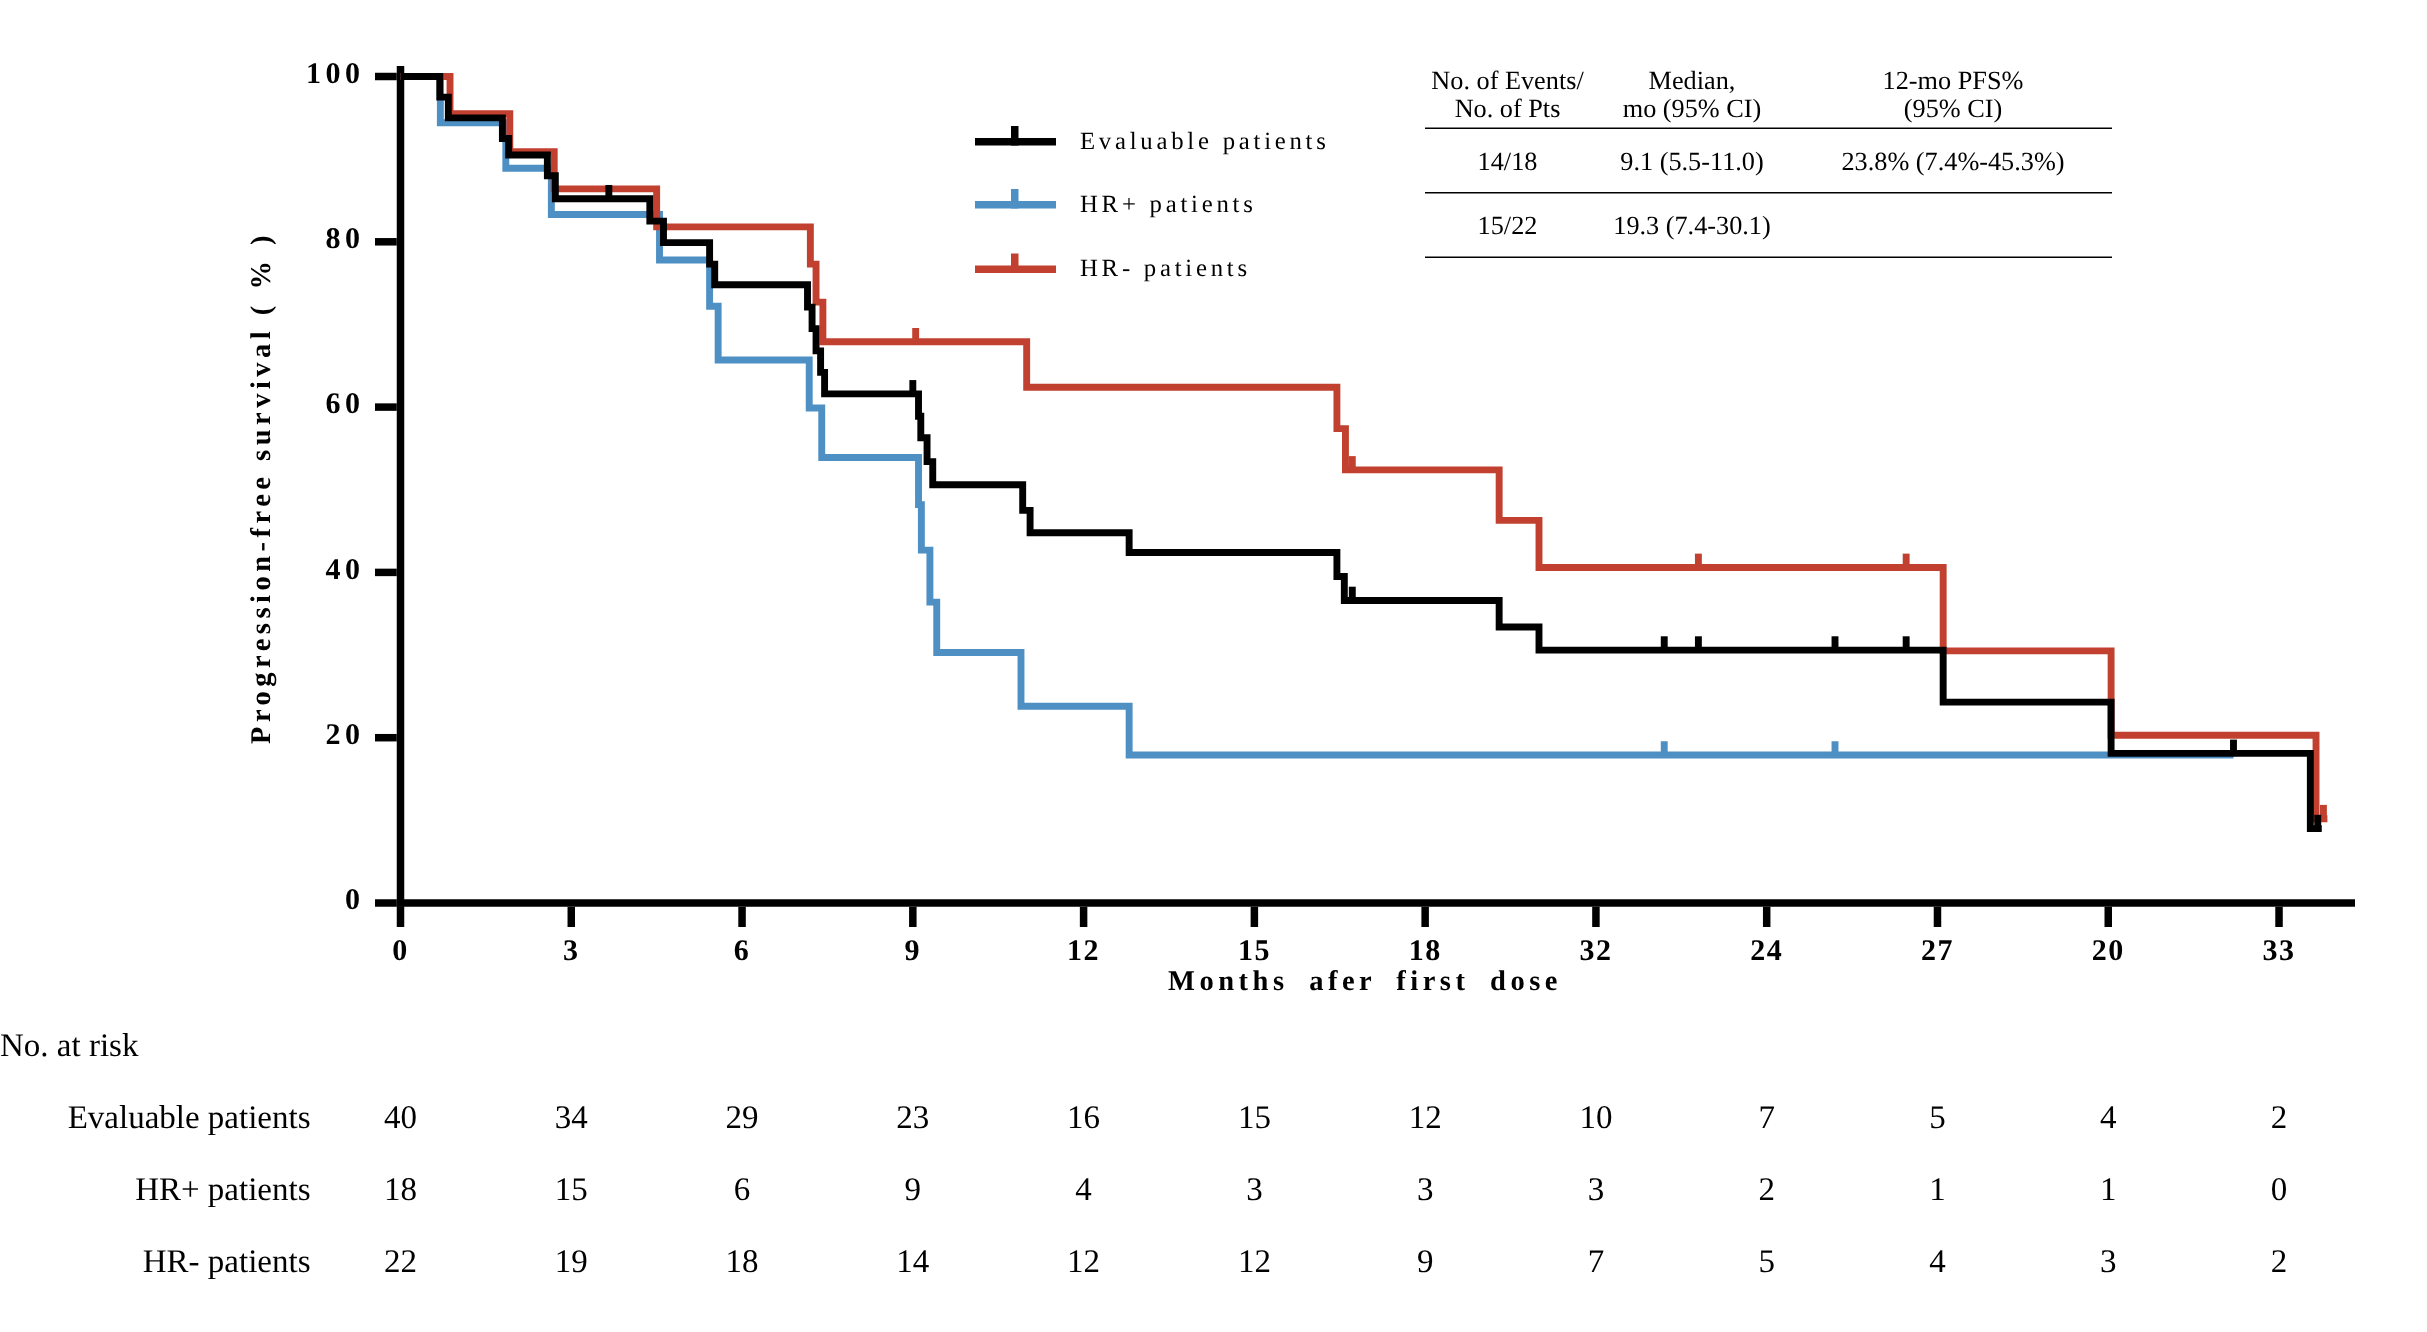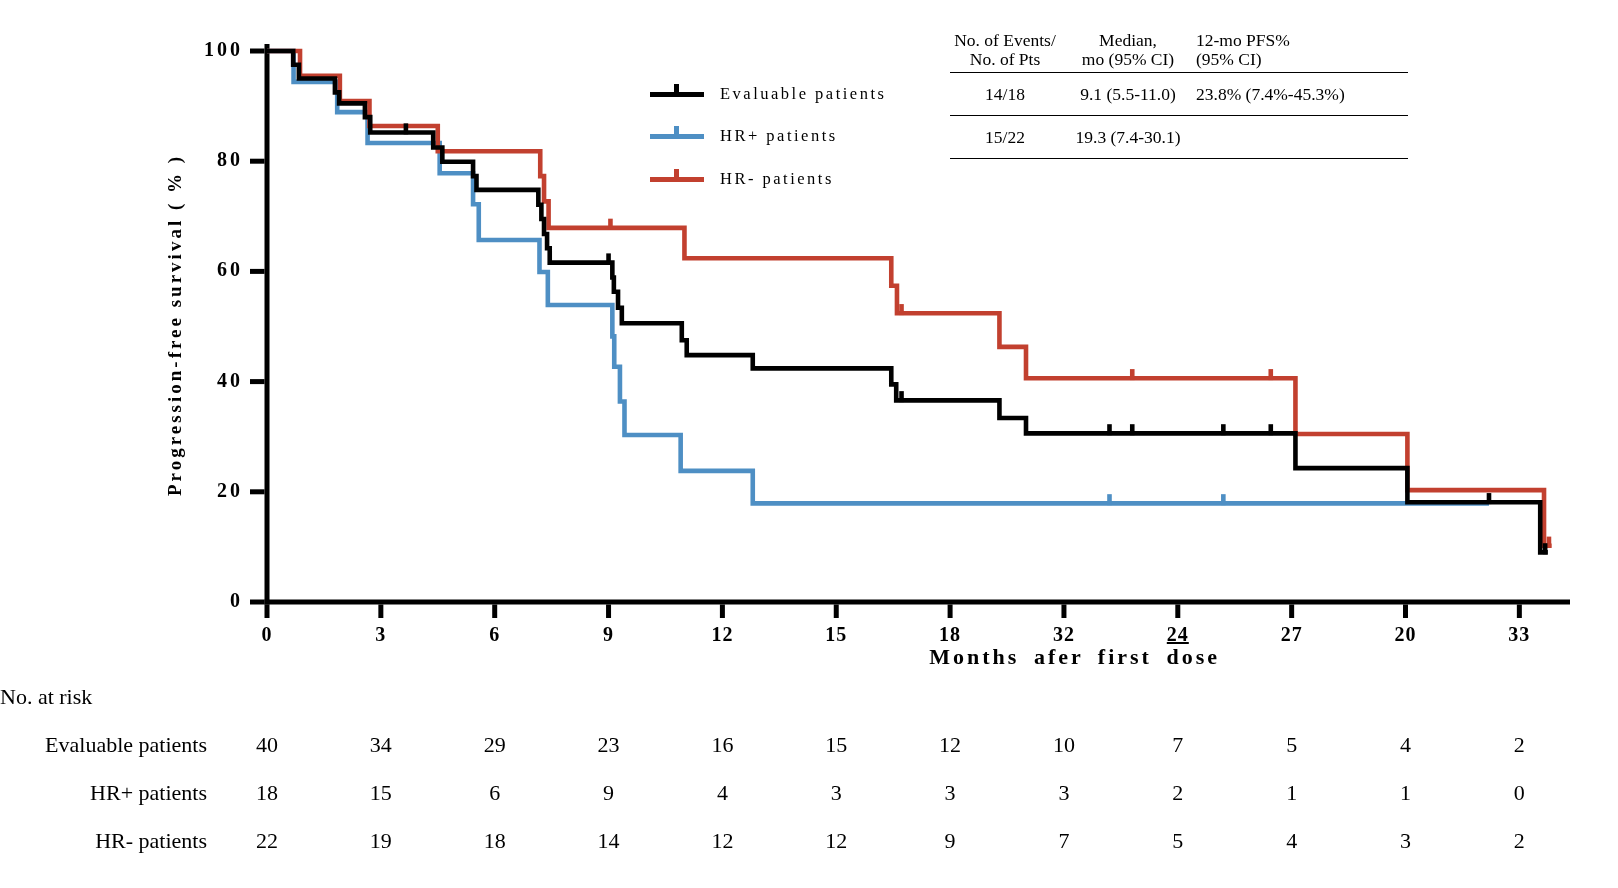--- a/index.html
+++ b/index.html
@@ -7,37 +7,37 @@
     position:relative;width:1618px;height:888px;background:#ffffff;
     font-family:"Liberation Serif","DejaVu Serif",serif;color:#000;overflow:hidden;
   }
   .stage svg{position:absolute;left:0;top:0;}
   .axis-title-y{
     position:absolute;left:164px;top:45px;height:560px;width:40px;
     writing-mode:vertical-rl;transform:rotate(180deg);
     text-align:center;font-size:19px;font-weight:bold;letter-spacing:3px;
   }
   .axis-title-x{
-    position:absolute;left:600px;top:644px;width:620px;text-align:right;
-    font-size:22px;font-weight:bold;letter-spacing:3px;word-spacing:6px;
+    position:absolute;left:600px;top:644px;width:620px;text-align:center;
+    font-size:19px;font-weight:bold;letter-spacing:3px;word-spacing:6px;
   }
   .ytick-label{position:absolute;width:90px;text-align:right;font-size:20px;font-weight:bold;letter-spacing:3px;}
   .xtick-label{position:absolute;width:80px;text-align:center;font-size:20px;font-weight:bold;letter-spacing:1px;}
   .legend-row{position:absolute;left:650px;height:24px;width:330px;}
   .legend-marker{position:absolute;left:0;top:0;width:54px;height:24px;}
   .legend-line{position:absolute;left:0;top:10px;width:54px;height:5px;}
   .legend-tick{position:absolute;left:24px;top:2px;width:5px;height:13px;}
   .legend-label{position:absolute;left:70px;top:0;line-height:24px;font-size:16.5px;letter-spacing:2.5px;white-space:nowrap;}
-  .stats-table{position:absolute;left:950px;top:29px;width:458px;font-size:17.5px;}
+  .stats-table{position:absolute;left:950px;top:42px;width:458px;font-size:17.5px;}
   .stats-row{display:flex;width:458px;}
   .stats-head{border-bottom:1.5px solid #000;}
   .stats-data{border-bottom:1.5px solid #000;height:42px;}
   .c-events{width:110px;text-align:center;}
   .c-median{width:136px;text-align:center;}
-  .c-pfs{width:212px;text-align:left;}
+  .c-pfs{width:212px;text-align:center;}
   .stats-head .cell{padding:2px 0 3px 0;line-height:19px;}
   .stats-data .cell{line-height:42px;white-space:nowrap;}
   .risk-title{position:absolute;left:0;top:684px;width:207px;text-align:left;font-size:22px;}
   .risk-label{position:absolute;left:0;width:207px;text-align:right;font-size:22px;white-space:nowrap;}
   .risk-num{position:absolute;width:70px;text-align:center;font-size:22px;}
 </style>
 </head>
 <body>
 
 <div class="stage">
@@ -97,21 +97,21 @@
     </div>
   <div id="xtick-labels">
       <div class="xtick-label" style="left: 227px; top: 623px;">0</div>
       <div class="xtick-label" style="left: 340.85px; top: 623px;">3</div>
       <div class="xtick-label" style="left: 454.7px; top: 623px;">6</div>
       <div class="xtick-label" style="left: 568.55px; top: 623px;">9</div>
       <div class="xtick-label" style="left: 682.4px; top: 623px;">12</div>
       <div class="xtick-label" style="left: 796.25px; top: 623px;">15</div>
       <div class="xtick-label" style="left: 910.1px; top: 623px;">18</div>
       <div class="xtick-label" style="left: 1023.95px; top: 623px;">32</div>
-      <div class="xtick-label" style="left: 1137.8px; top: 623px; text-decoration: underline;">24</div>
+      <div class="xtick-label" style="left: 1137.8px; top: 623px;">24</div>
       <div class="xtick-label" style="left: 1251.65px; top: 623px;">27</div>
       <div class="xtick-label" style="left: 1365.5px; top: 623px;">20</div>
       <div class="xtick-label" style="left: 1479.35px; top: 623px;">33</div>
     </div>
 
   <div class="legend-row" style="top:82px">
     <span class="legend-marker">
         <span class="legend-line" style="background: rgb(0, 0, 0);"></span>
         <span class="legend-tick" style="background: rgb(0, 0, 0);"></span>
       </span>

